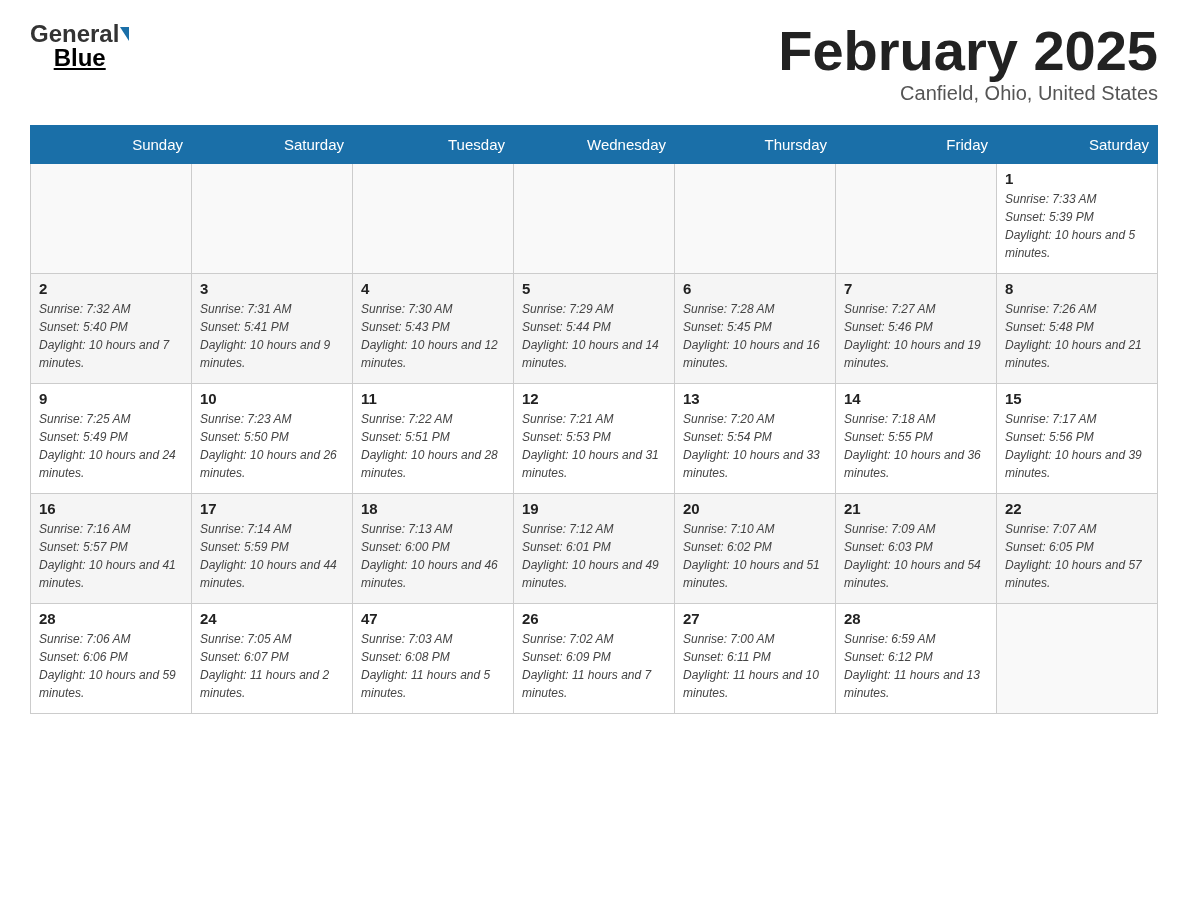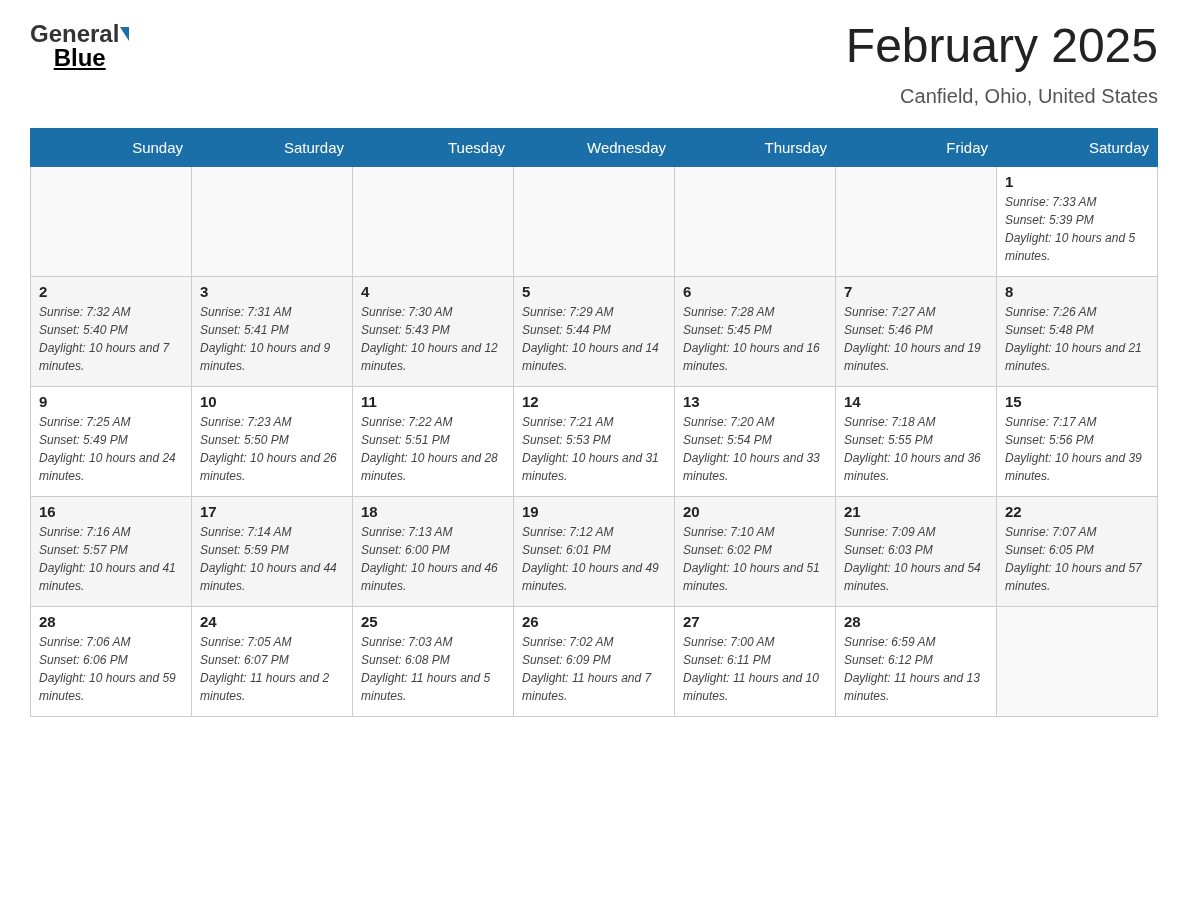--- a/index.html
+++ b/index.html
@@ -17,29 +17,29 @@
     }
     .logo {
       display: flex;
       flex-direction: column;
       align-items: center;
     }
     .title-section {
       text-align: right;
     }
     .month-title {
-      font-size: 48px;
-      font-weight: normal;
+      font-size: 56px;
+      font-weight: bold;
       color: #222;
       line-height: 1.1;
     }
     .location-title {
       font-size: 20px;
       color: #555;
-      margin-top: 12px;
+      margin-top: 0;
     }
     .calendar {
       width: 100%;
       border-collapse: collapse;
       border: 1px solid #aaa;
     }
     .calendar th {
       background-color: #1a6fa8;
       color: #fff;
       padding: 10px 8px;
@@ -240,21 +240,21 @@
       <tr>
         <td>
           <span class="day-number">28</span>
           <div class="day-info">Sunrise: 7:06 AM<br>Sunset: 6:06 PM<br>Daylight: 10 hours and 59 minutes.</div>
         </td>
         <td>
           <span class="day-number">24</span>
           <div class="day-info">Sunrise: 7:05 AM<br>Sunset: 6:07 PM<br>Daylight: 11 hours and 2 minutes.</div>
         </td>
         <td>
-          <span class="day-number">25</span>
+          <span class="day-number">47</span>
           <div class="day-info">Sunrise: 7:03 AM<br>Sunset: 6:08 PM<br>Daylight: 11 hours and 5 minutes.</div>
         </td>
         <td>
           <span class="day-number">26</span>
           <div class="day-info">Sunrise: 7:02 AM<br>Sunset: 6:09 PM<br>Daylight: 11 hours and 7 minutes.</div>
         </td>
         <td>
           <span class="day-number">27</span>
           <div class="day-info">Sunrise: 7:00 AM<br>Sunset: 6:11 PM<br>Daylight: 11 hours and 10 minutes.</div>
         </td>

